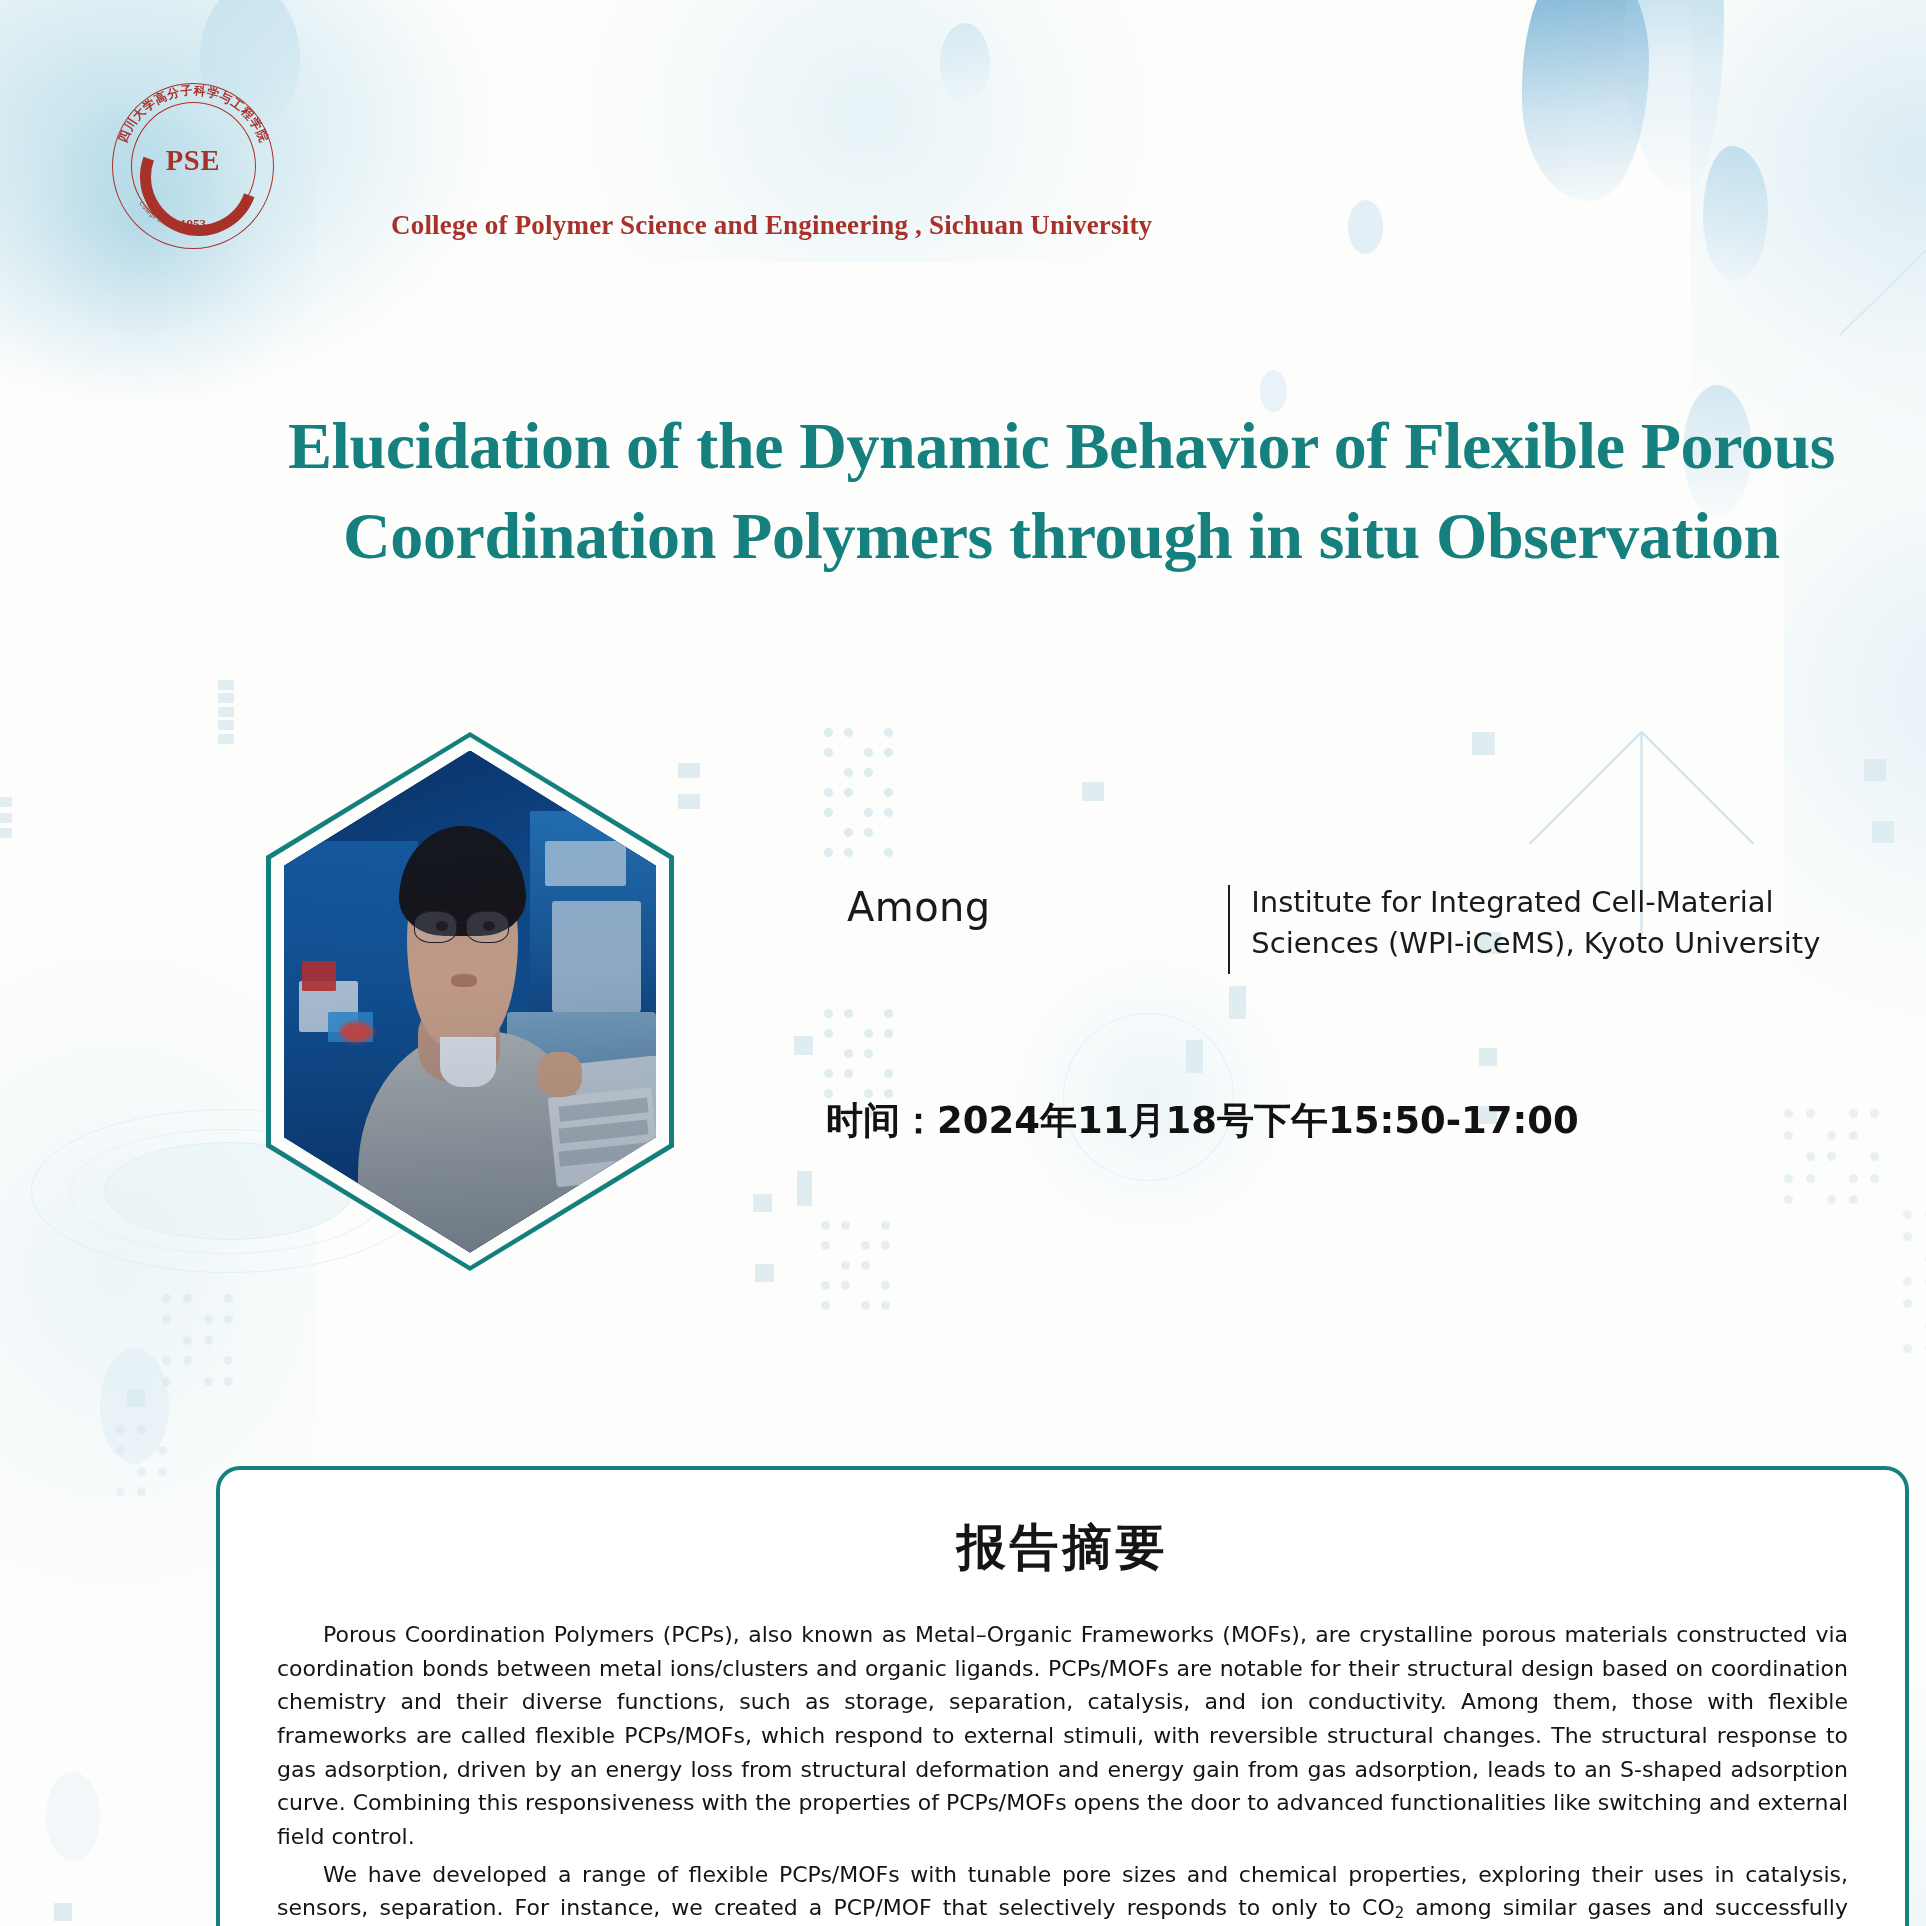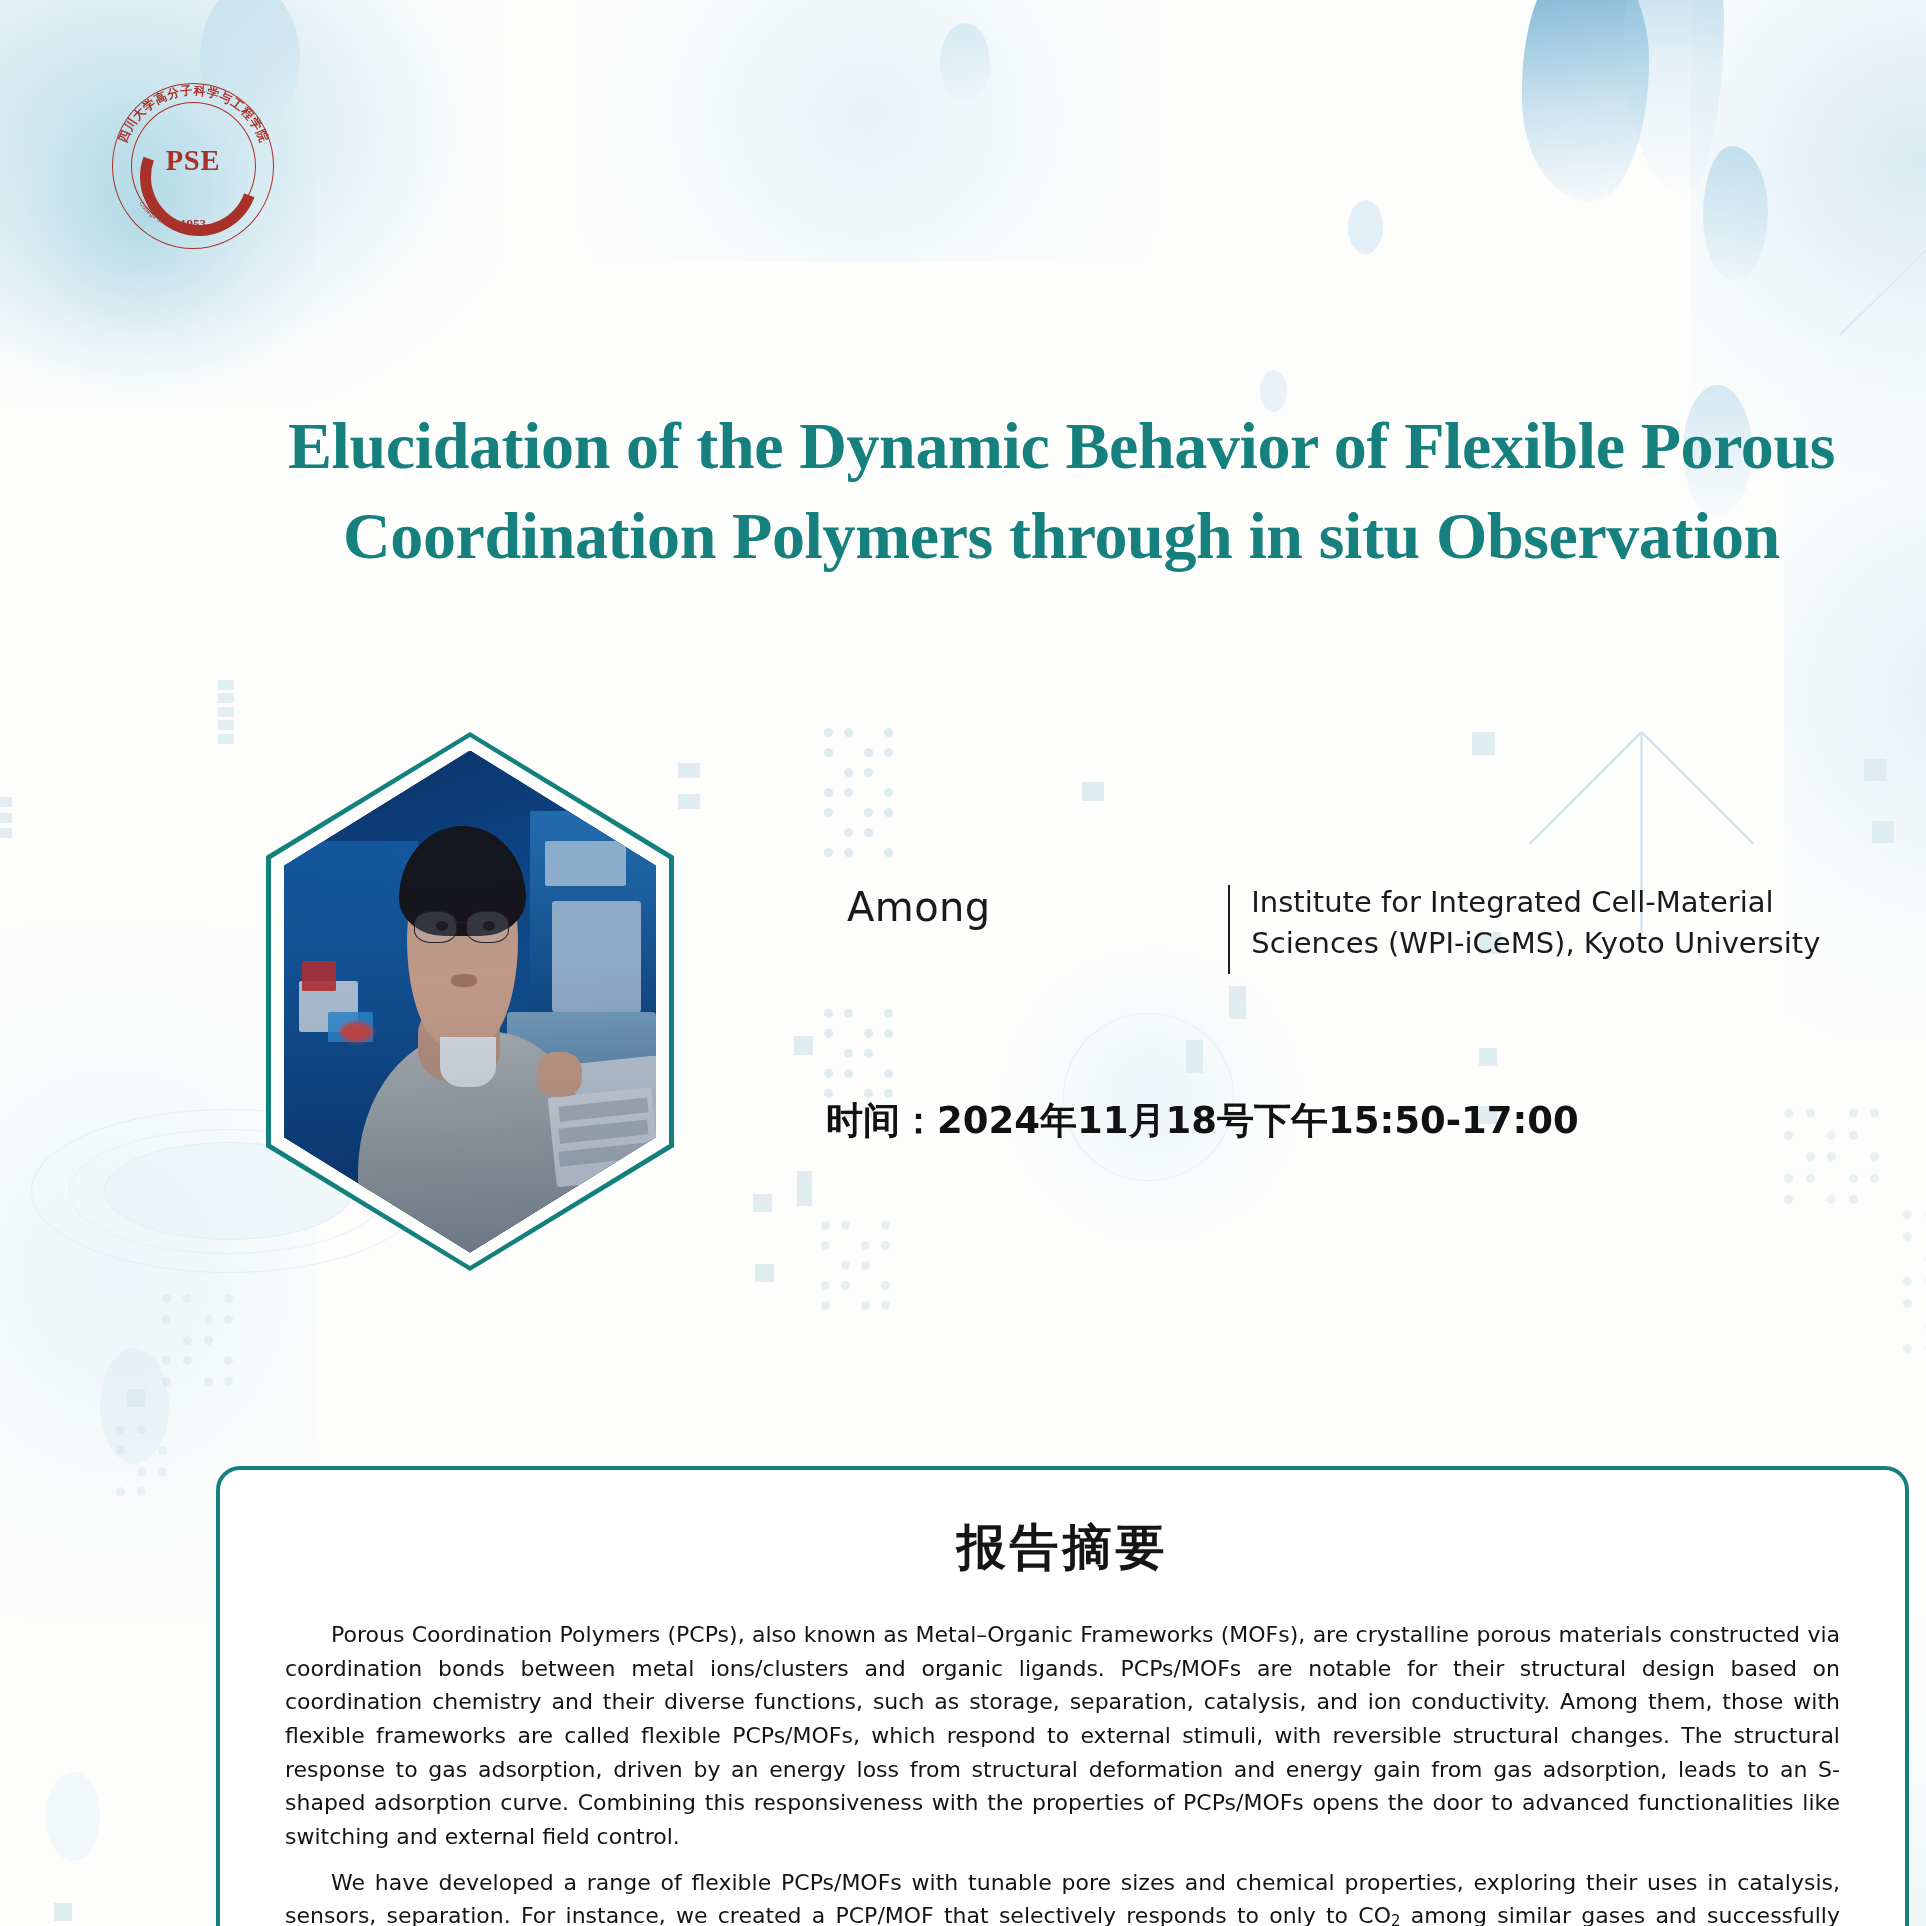--- a/index.html
+++ b/index.html
@@ -199,21 +199,21 @@
     font-weight:700;font-size:49px;letter-spacing:3.9px;
     margin-top:45px;
   }
   .card-body{
     padding:0 53px;margin-top:37px;
     color:#141414;font-family:"DejaVu Sans", sans-serif;
     font-size:22px;line-height:1.53;text-align:justify;
     text-justify:inter-word;
     -webkit-hyphens:none;hyphens:none;
   }
-  .card-body p{margin:12px;text-indent:46px;}
+  .card-body p{margin:4px;text-indent:46px;}
   .card-body p + p{margin-top:1.5px;}
   sub{font-size:.68em;vertical-align:-.22em;}
 </style>
 </head>
 <body>
 
 <div id="poster">
 
   <div class="bg-layer">
     <div class="wash-tl"></div>
@@ -415,20 +415,21 @@
         </defs>
         <text font-size="31" font-weight="bold" letter-spacing="2">
           <textPath href="#arcTop" startOffset="50%" text-anchor="middle" id="ringCN">四川大学高分子科学与工程学院</textPath>
         </text>
         <text font-size="15" letter-spacing="1.2">
           <textPath href="#arcBot" startOffset="50%" text-anchor="middle" id="ringEN">College of Polymer Science &amp; Engineering</textPath>
         </text>
       </svg>
     </div>
 
+    <div class="en-subtitle">College of Polymer Science and Engineering , Sichuan University</div>
   </div>
 
   <div class="talk-title">
     <span class="ln">Elucidation of the Dynamic Behavior of Flexible Porous</span>
     <span class="ln">Coordination Polymers through in situ Observation</span>
   </div>
 
   <div class="hex-wrap">
     <div class="hex-outline"></div>
     <div class="hex-gap"></div>

